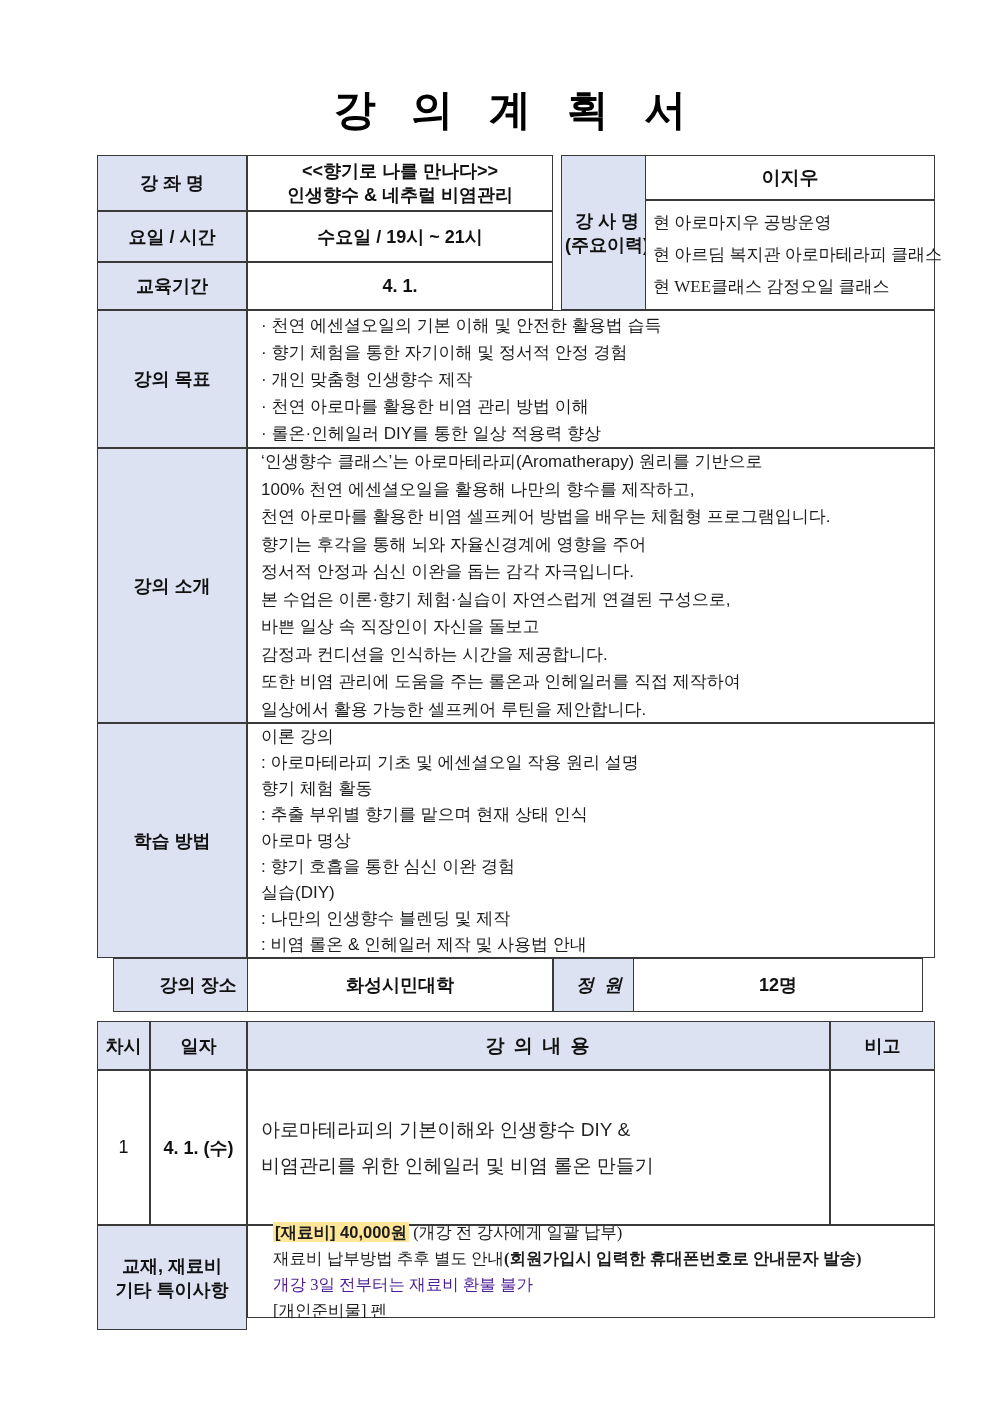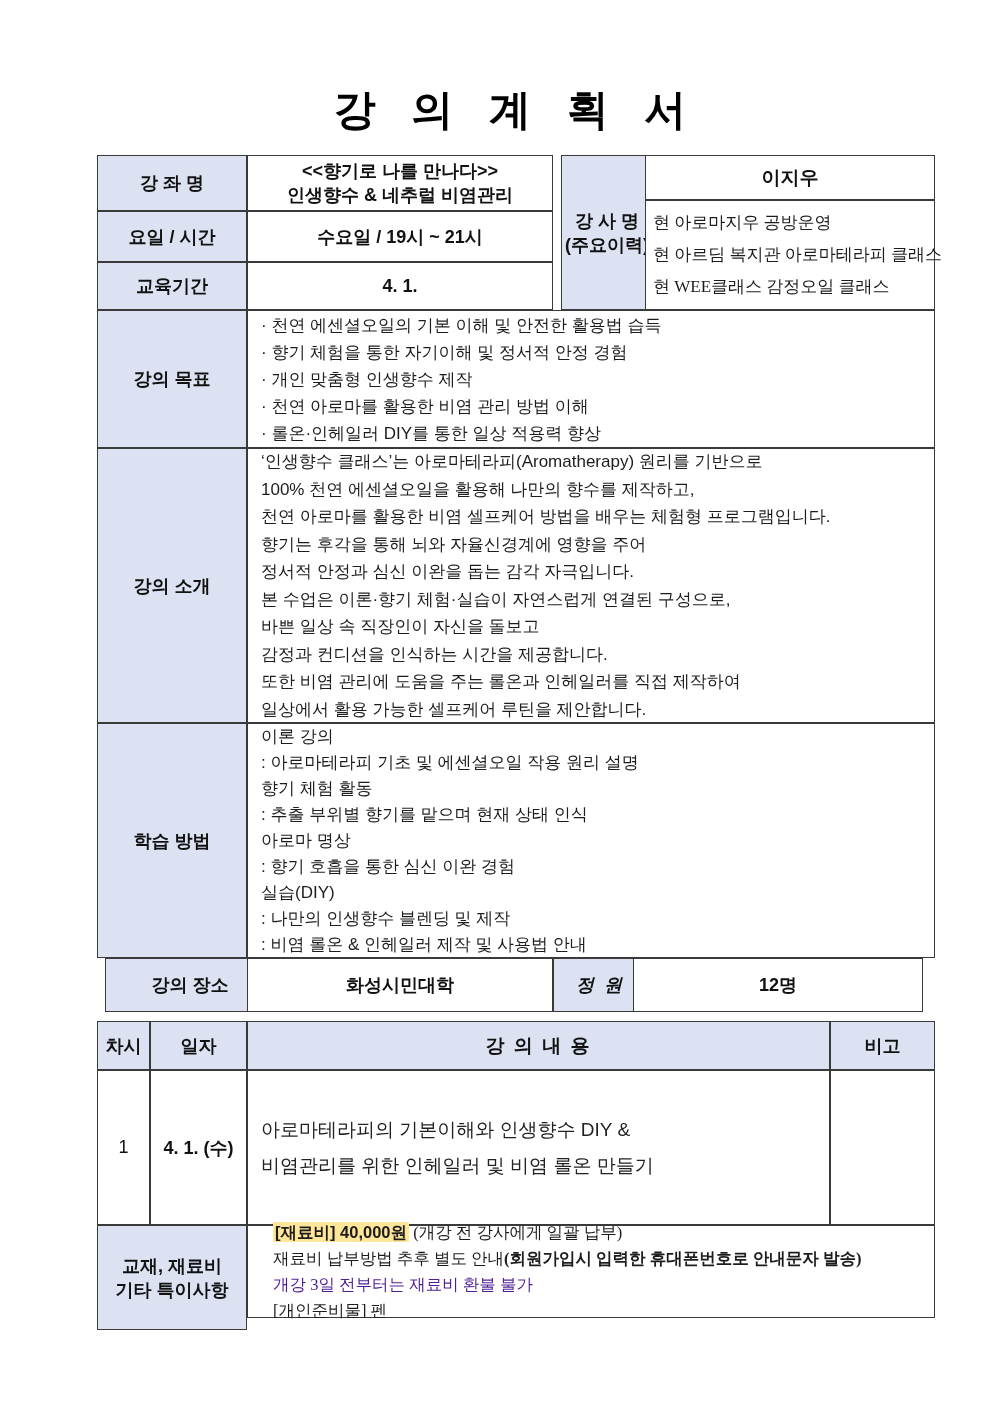--- a/index.html
+++ b/index.html
@@ -86,21 +86,21 @@
       <div class="line">: 아로마테라피 기초 및 에센셜오일 작용 원리 설명</div>
       <div class="line">향기 체험 활동</div>
       <div class="line">: 추출 부위별 향기를 맡으며 현재 상태 인식</div>
       <div class="line">아로마 명상</div>
       <div class="line">: 향기 호흡을 통한 심신 이완 경험</div>
       <div class="line">실습(DIY)</div>
       <div class="line">: 나만의 인생향수 블렌딩 및 제작</div>
       <div class="line">: 비염 롤온 &amp; 인헤일러 제작 및 사용법 안내</div>
     </div>
 
-    <div class="cell hdr" style="left:8px;top:958px;width:170px;height:54px;">강의 장소</div>
+    <div class="cell hdr" style="left:16px;top:958px;width:170px;height:54px;">강의 장소</div>
     <div class="cell val" style="left:150px;top:958px;width:306px;height:54px;">화성시민대학</div>
     <div class="cell hdr" style="left:456px;top:958px;width:92px;height:54px;white-space:pre;font-style:italic;">정  원</div>
     <div class="cell val" style="left:536px;top:958px;width:290px;height:54px;">12명</div>
 
     <div class="cell hdr" style="left:0;top:1021px;width:53px;height:49px;">차시</div>
     <div class="cell hdr" style="left:53px;top:1021px;width:97px;height:49px;">일자</div>
     <div class="cell hdr big" style="left:150px;top:1021px;width:583px;height:49px;letter-spacing:2px;">강 의 내 용</div>
     <div class="cell hdr" style="left:733px;top:1021px;width:105px;height:49px;">비고</div>
 
     <div class="cell val" style="left:0;top:1070px;width:53px;height:155px;font-weight:normal;">1</div>

